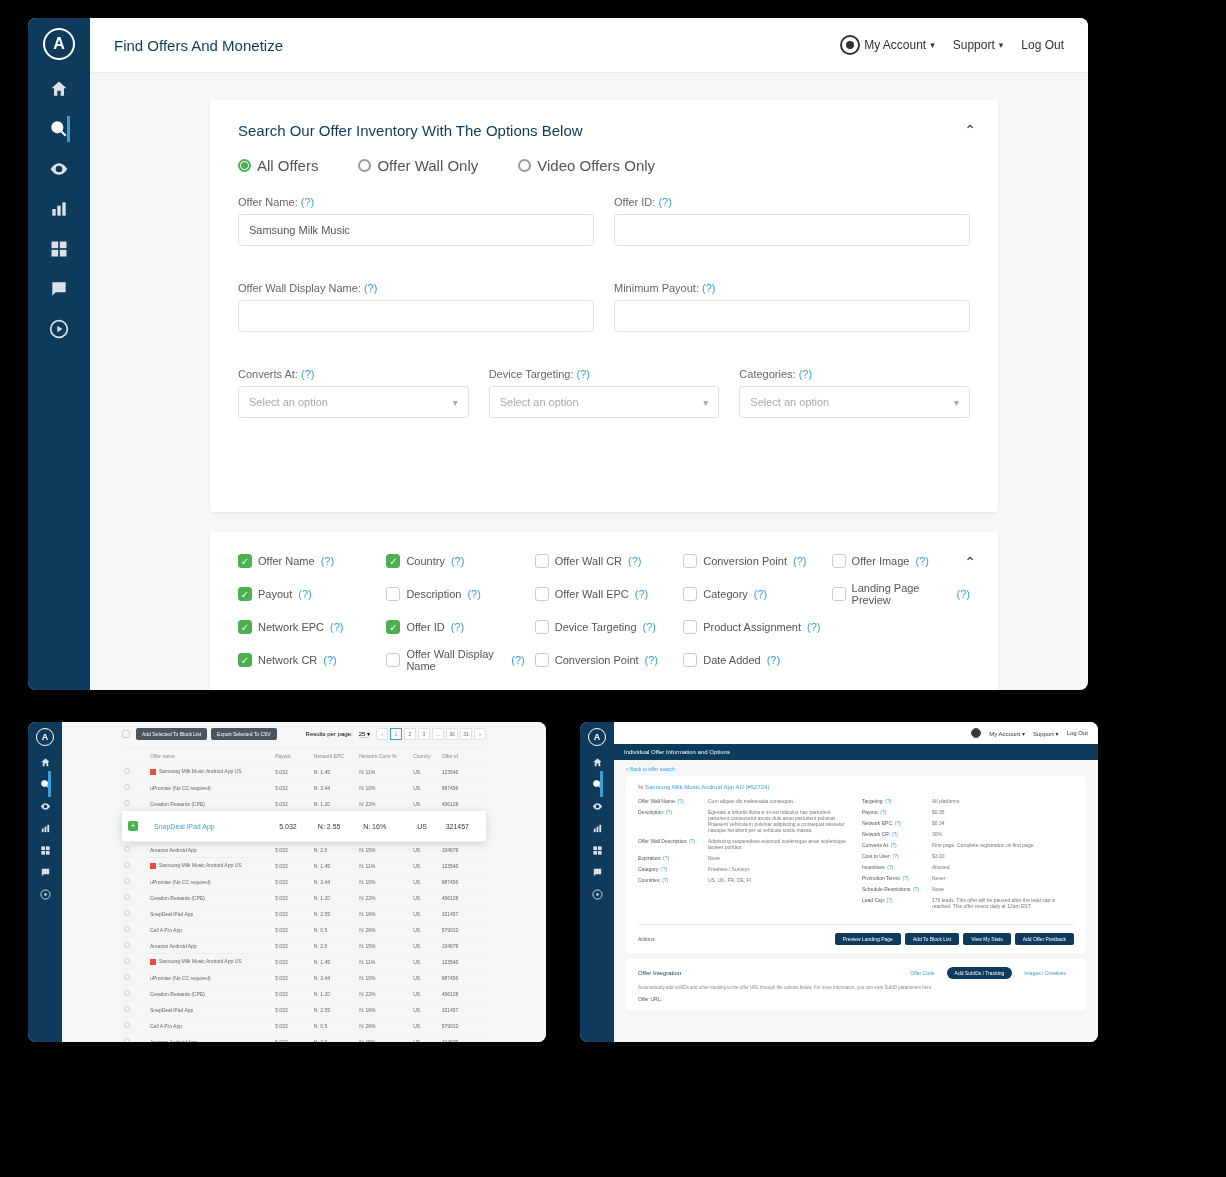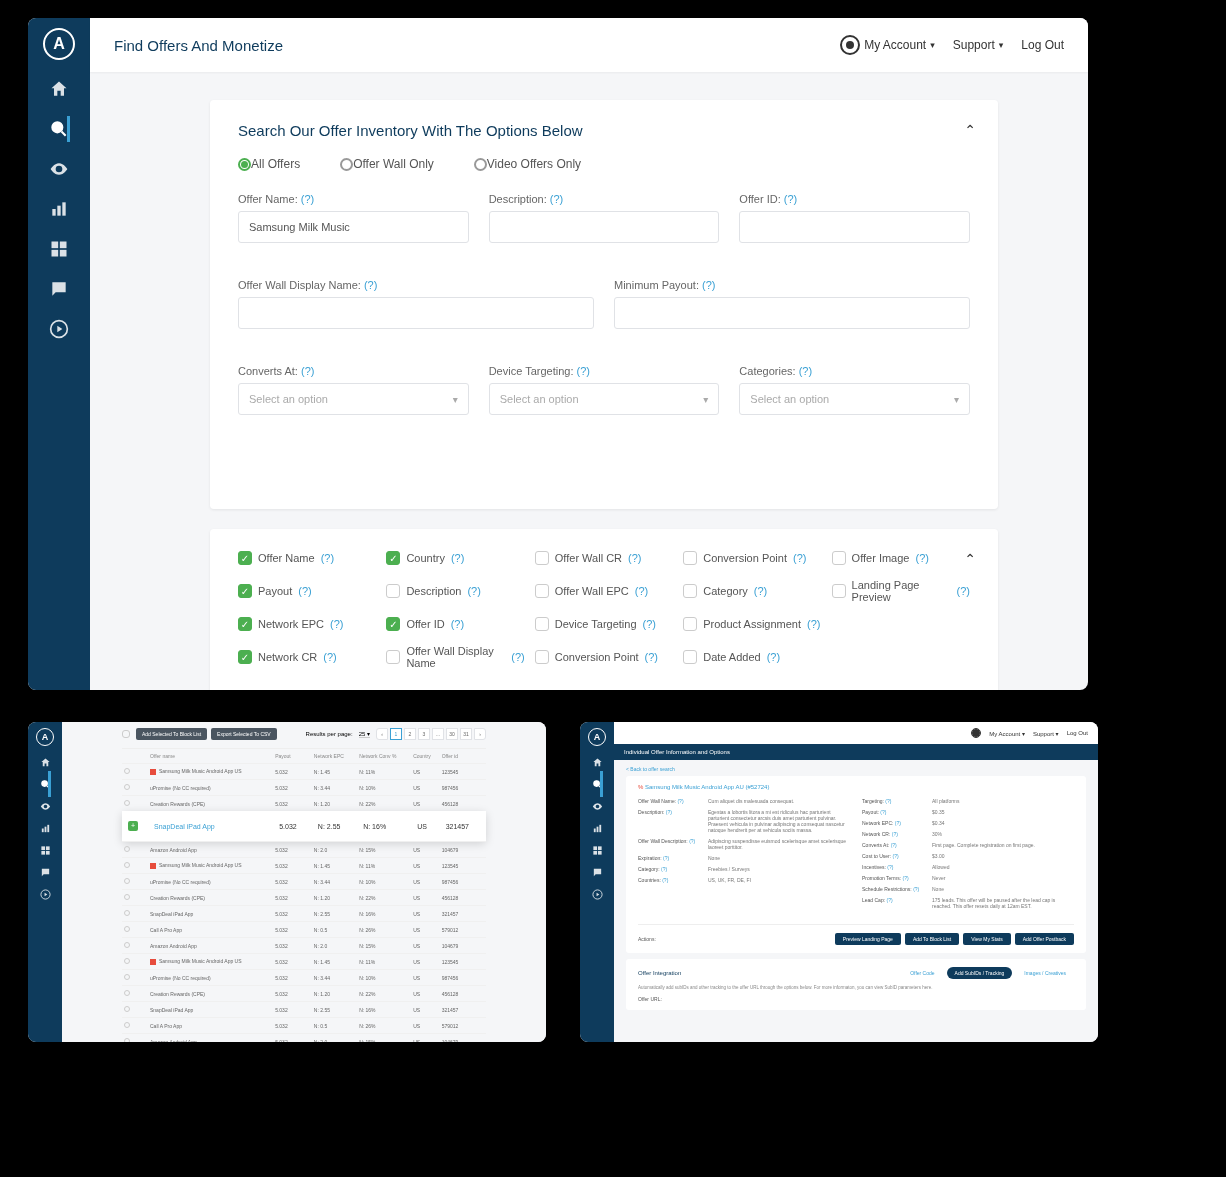--- a/index.html
+++ b/index.html
@@ -24,21 +24,21 @@
 .avatar-icon::after { content:''; width:8px; height:8px; border-radius:50%; background:#333; }
 .caret { font-size: 9px; }
 
 .content { position: absolute; left: 62px; right: 0; top: 54px; bottom: 0; overflow-y: auto; padding: 28px 90px 0 120px; }
 
 .panel { background: #fff; border-radius: 4px; box-shadow: 0 1px 3px rgba(0,0,0,0.08); margin-bottom: 20px; padding: 22px 28px; position: relative; }
 .panel-title { color: #0e3b5c; font-size: 15px; font-weight: 500; margin-bottom: 18px; }
 .collapse-icon { position: absolute; right: 22px; top: 22px; cursor: pointer; color: #333; font-size: 14px; }
 
 .radio-row { display: flex; gap: 40px; margin-bottom: 22px; }
-.radio-opt { display: flex; align-items: center; font-size: 12px; color: #555; cursor:pointer; }
+.radio-opt { display: flex; align-items: center; gap: 6px; font-size: 15px; color: #555; cursor:pointer; }
 .radio-dot { width: 13px; height: 13px; border-radius: 50%; border: 2px solid #999; display:inline-block; }
 .radio-dot.on { border-color: #4caf50; }
 .radio-dot.on::after { content:''; display:block; width:7px; height:7px; background:#4caf50; border-radius:50%; margin:1px; }
 
 .form-row { display: flex; gap: 20px; margin-bottom: 36px; }
 .form-col { flex: 1; }
 .form-label { font-size: 11px; color: #666; margin-bottom: 6px; display:block; }
 .help { color: #3aa0d4; cursor:pointer; }
 .form-input, .form-select { width: 100%; height: 32px; border: 1px solid #e0e2e6; border-radius: 3px; padding: 0 10px; font-size: 11px; color: #555; background:#fff; }
 .form-input::placeholder, .form-select { color: #aaa; }
@@ -180,21 +180,20 @@
             <span>Offer Wall Only</span>
           </div>
         <div class="radio-opt">
             <span class="radio-dot"></span>
             <span>Video Offers Only</span>
           </div>
       </div>
 
       <div class="form-row">
         <div class="form-col"><label class="form-label"><span>Offer Name:</span> <span class="help">(?)</span></label><input class="form-input" value="Samsung Milk Music" style=""></div>
-        <div class="form-col"><label class="form-label"><span>Description:</span> <span class="help">(?)</span></label><input class="form-input" style=""></div>
         <div class="form-col"><label class="form-label"><span>Offer ID:</span> <span class="help">(?)</span></label><input class="form-input" style=""></div>
       </div>
       <div class="form-row">
         <div class="form-col"><label class="form-label"><span>Offer Wall Display Name:</span> <span class="help">(?)</span></label><input class="form-input" style=""></div>
         <div class="form-col"><label class="form-label"><span>Minimum Payout:</span> <span class="help">(?)</span></label><input class="form-input" style=""></div>
       </div>
       <div class="form-row">
         <div class="form-col">
             <label class="form-label"><span>Converts At:</span> <span class="help">(?)</span></label>
             <div class="form-select">Select an option</div>

